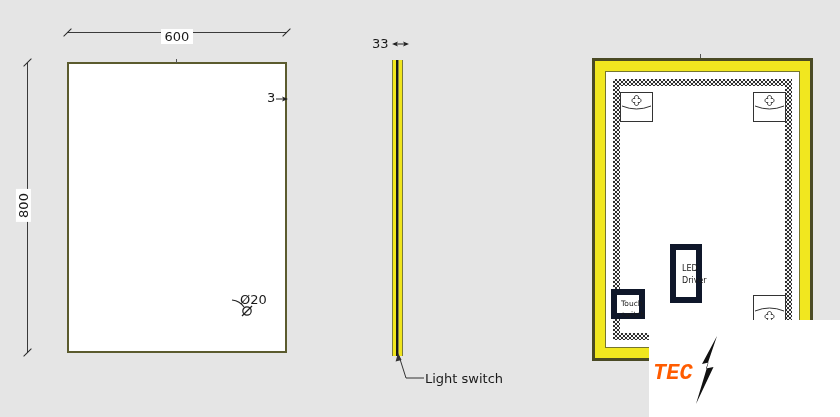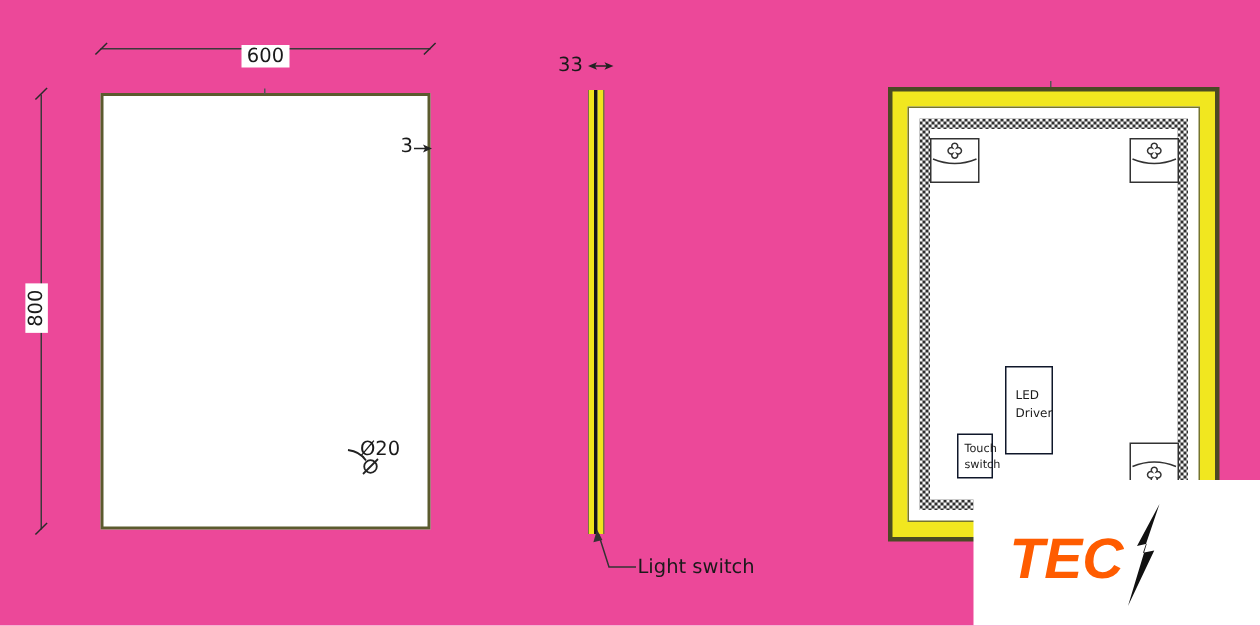--- a/index.html
+++ b/index.html
@@ -1,16 +1,16 @@
 <!DOCTYPE html>
 <html><head>
 <meta charset="utf-8">
 <style>
   html,body{margin:0;padding:0;background:#fff;}
-  #stage{position:relative;width:840px;height:417px;background:#ec4899;overflow:hidden;
+  #stage{position:relative;width:840px;height:417px;background:#e5e5e5;overflow:hidden;
          font-family:"DejaVu Sans","Liberation Sans",sans-serif;color:#1a1a1a;}
   .abs{position:absolute;}
 
   
   .fv-rect{left:67px;top:62px;width:216px;height:287px;border:2px solid #5b5b2e;background:#fff;}
   .dimline-h{left:67px;top:32px;width:220px;height:1px;background:#3a3a3a;}
   .dimline-v{left:27px;top:63px;width:1px;height:290px;background:#3a3a3a;}
   .tick{width:11px;height:1px;background:#2a2a2a;transform:rotate(-45deg);}
   .dim-label{font-size:13px;background:#fff;padding:0 4px;line-height:13px;}
   .dim600{left:67px;top:26px;width:220px;text-align:center;}
@@ -27,29 +27,29 @@
 
   
   .bv-frame{left:592px;top:58px;width:221px;height:303px;background:#4a4a24;}
   .bv-yellow{position:absolute;inset:3px;background:#f1e71f;}
   .bv-line{position:absolute;inset:13px;border:1px solid #75752e;background:#fff;}
   .bv-hatch{position:absolute;inset:21px;
     background:repeating-conic-gradient(#2f2f2f 0% 25%,#f8f8f8 0% 50%);background-size:4px 4px;}
   .bv-core{position:absolute;inset:28px;background:#fff;}
   .bracket{position:absolute;width:31px;height:28px;border:1px solid #333;background:#fff;}
   .bracket svg{display:block;}
-  .part-box{position:absolute;border:1px solid #0f172a;background:#fff;font-size:8px;line-height:1.5;}
+  .part-box{position:absolute;border:6px solid #0f172a;background:#fff;font-size:8px;line-height:1.5;}
   .led-box{left:78px;top:186px;width:32px;height:59px;padding:13px 0 0 6px;box-sizing:border-box;}
-  .touch-box{left:46px;top:231px;width:24px;height:30px;padding:3px 0 0 4px;box-sizing:border-box;font-size:7.5px;}
+  .touch-box{left:19px;top:231px;width:34px;height:30px;padding:3px 0 0 4px;box-sizing:border-box;font-size:7.5px;}
 
   
   .logo-block{left:649px;top:320px;width:191px;height:97px;background:#fff;}
   .logo-row{position:absolute;left:4px;top:16px;display:flex;align-items:center;}
-  .logo-txt{font-size:38px;font-weight:bold;font-style:italic;color:#ff5c00;
-            letter-spacing:0px;font-family:Liberation Sans, sans-serif;margin-left:20px;}
+  .logo-txt{font-size:22px;font-weight:bold;font-style:italic;color:#ff5c00;
+            letter-spacing:0px;font-family:Liberation Mono, monospace;}
   .bolt{margin:0 -3px;position:relative;top:-2px;}
 </style>
 </head>
 <body>
 
 <div id="stage">
 
   <div class="abs fv-rect"></div>
   <div class="abs toptick" style="left:176px;top:59px;"></div>
 

